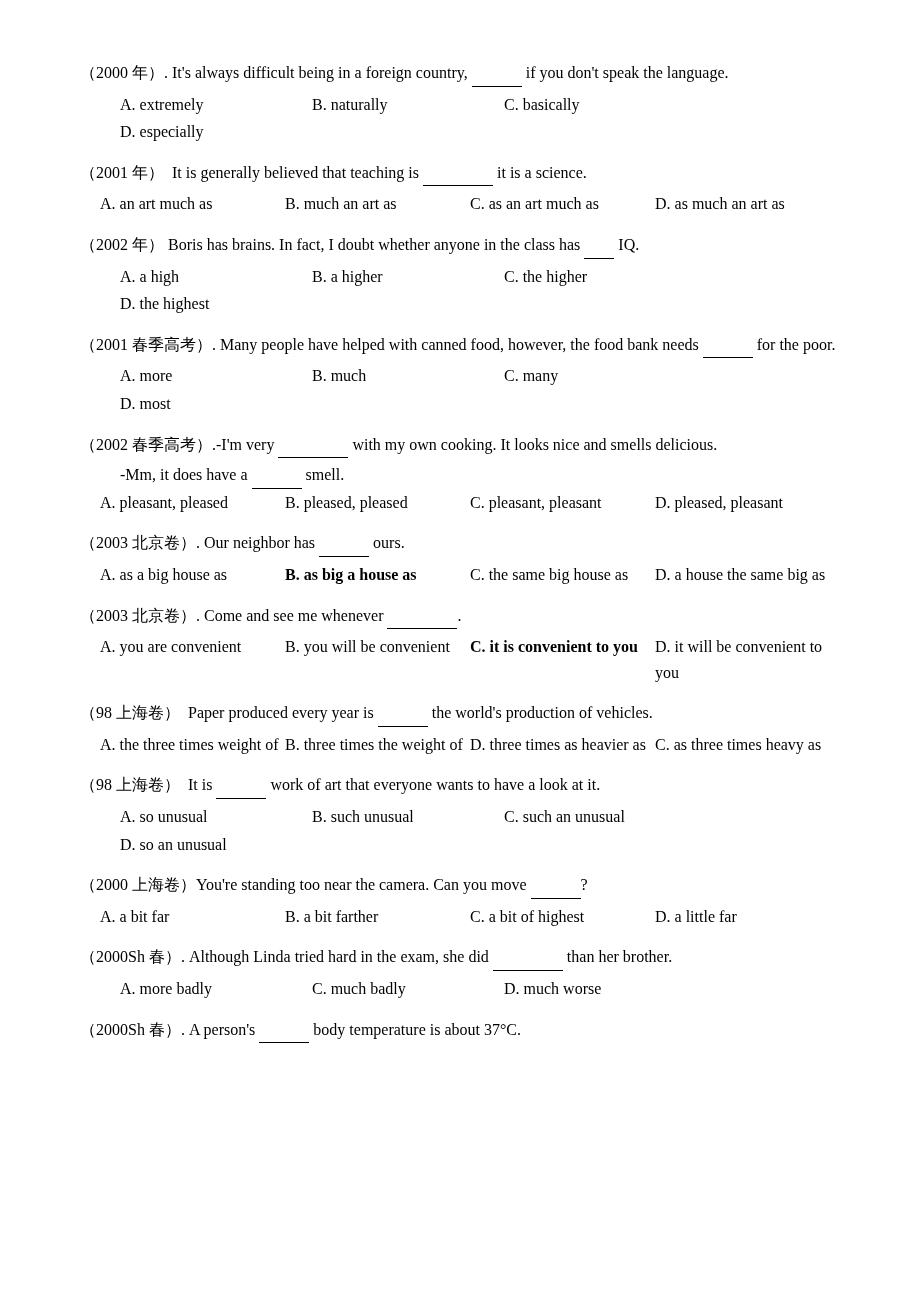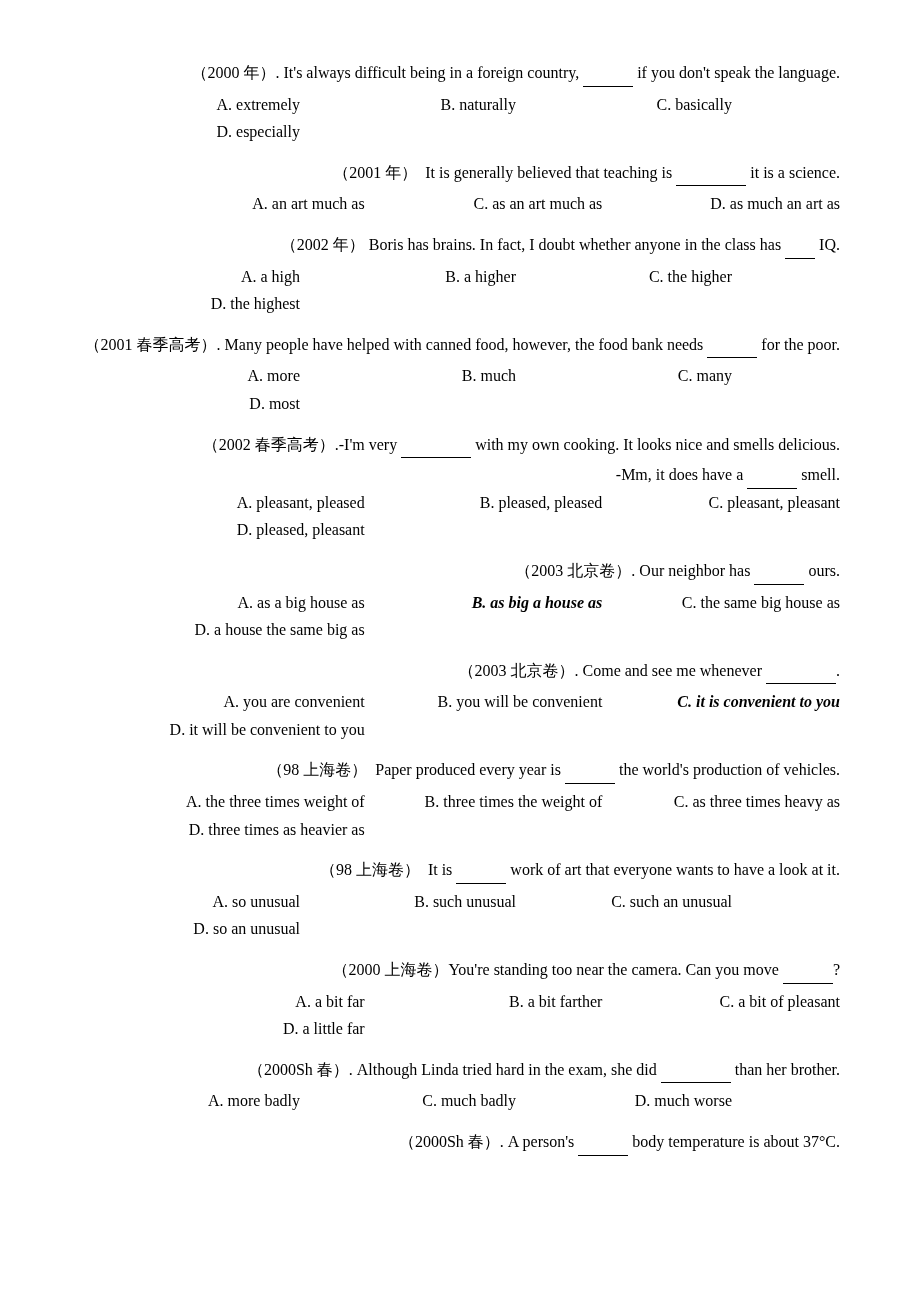--- a/index.html
+++ b/index.html
@@ -12,46 +12,44 @@
       font-family: "Times New Roman", Times, serif;
       font-size: 16px;
       color: #000000;
       width: 920px;
       min-height: 1300px;
       padding: 60px 80px;
       line-height: 1.6;
     }
     .question-block {
       margin-bottom: 14px;
-      text-align: right;
     }
     .question-text {
       text-indent: 0;
       margin-bottom: 4px;
     }
     .options-row {
       display: flex;
       flex-wrap: wrap;
       margin-left: 40px;
       margin-bottom: 2px;
-      gap: 0 36px;
+      gap: 0 12px;
     }
     .options-two-col {
       display: grid;
-      grid-template-columns: 1fr 1fr 1fr;
-      margin-left: 47px;
+      grid-template-columns: 1fr 1fr 1fr 1fr;
+      margin-left: 20px;
       margin-bottom: 2px;
     }
     .option {
       min-width: 180px;
       padding: 1px 0;
     }
     .option-bold {
       font-weight: bold;
-      font-style: italic;
     }
     .continuation {
       margin-left: 40px;
     }
     .blank {
       display: inline-block;
       border-bottom: 1px solid #000;
       min-width: 50px;
       text-align: center;
     }
@@ -78,20 +76,21 @@
       <div class="option">D. especially</div>
     </div>
   </div>
 
   <div class="question-block">
     <div class="question-text">
       （2001 年）&nbsp; It is generally believed that teaching is <span class="blank blank-long">&nbsp;&nbsp;&nbsp;&nbsp;&nbsp;&nbsp;</span> it is a science.
     </div>
     <div class="options-two-col">
       <div class="option">A. an art much as</div>
+      <div class="option">B. much an art as</div>
       <div class="option">C. as an art much as</div>
       <div class="option">D. as much an art as</div>
     </div>
   </div>
 
   <div class="question-block">
     <div class="question-text">
       （2002 年）&nbsp;Boris has brains. In fact, I doubt whether anyone in the class has <span class="blank blank-short">&nbsp;&nbsp;</span> IQ.
     </div>
     <div class="options-row">
@@ -153,22 +152,22 @@
     </div>
   </div>
 
   <div class="question-block">
     <div class="question-text">
       （98 上海卷）&nbsp; Paper produced every year is <span class="blank">&nbsp;&nbsp;&nbsp;&nbsp;&nbsp;</span> the world's production of vehicles.
     </div>
     <div class="options-two-col">
       <div class="option">A. the three times weight of</div>
       <div class="option">B. three times the weight of</div>
+      <div class="option">D. three times as heavier as</div>
       <div class="option">C. as three times heavy as</div>
-      <div class="option">D. three times as heavier as</div>
     </div>
   </div>
 
   <div class="question-block">
   </div>
 
   <div class="question-block">
     <div class="question-text">
       （98 上海卷）&nbsp; It is <span class="blank">&nbsp;&nbsp;&nbsp;&nbsp;&nbsp;</span> work of art that everyone wants to have a look at it.
     </div>
@@ -180,21 +179,21 @@
     </div>
   </div>
 
   <div class="question-block">
     <div class="question-text">
       （2000 上海卷）You're standing too near the camera. Can you move <span class="blank">&nbsp;&nbsp;&nbsp;&nbsp;&nbsp;</span>?
     </div>
     <div class="options-two-col">
       <div class="option">A. a bit far</div>
       <div class="option">B. a bit farther</div>
-      <div class="option">C. a bit of pleasant</div>
+      <div class="option">C. a bit of highest</div>
       <div class="option">D. a little far</div>
     </div>
   </div>
 
   <div class="question-block">
     <div class="question-text">
       （2000Sh 春）. Although Linda tried hard in the exam, she did <span class="blank blank-long">&nbsp;&nbsp;&nbsp;&nbsp;&nbsp;&nbsp;</span> than her brother.
     </div>
     <div class="options-row">
       <div class="option">A. more badly</div>

